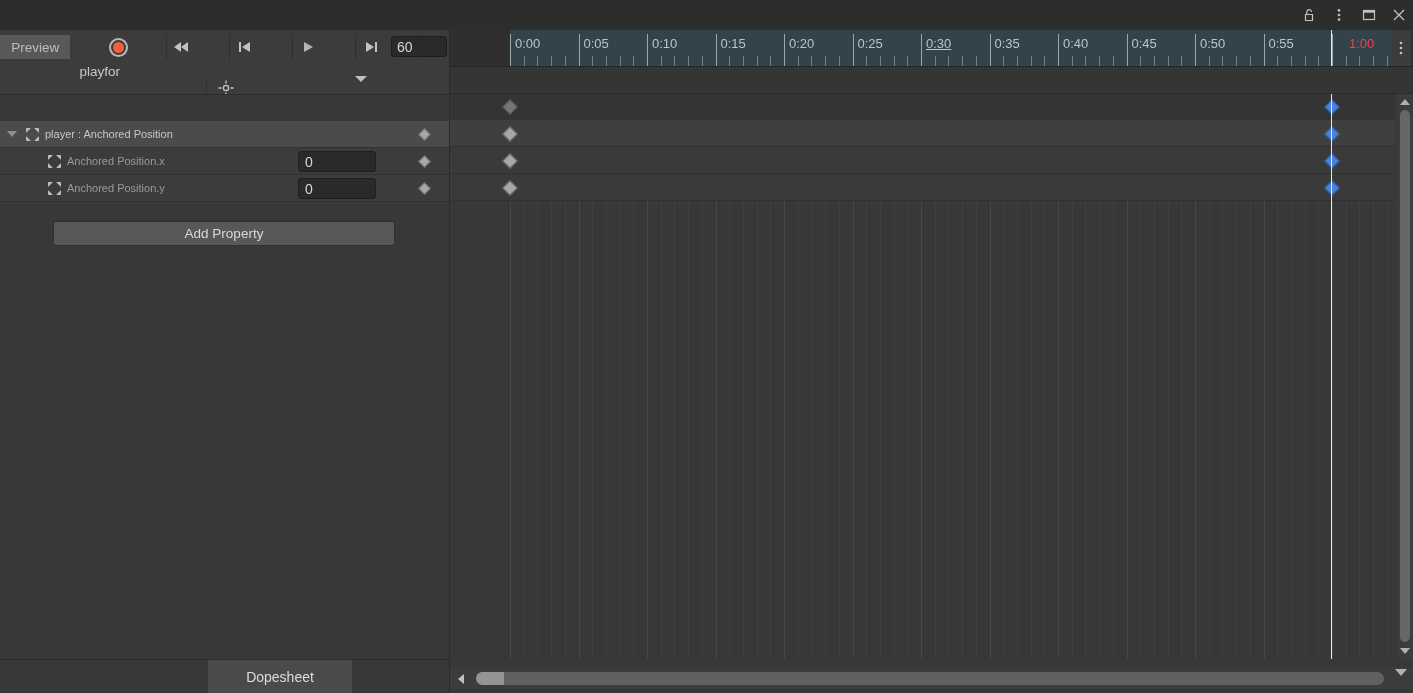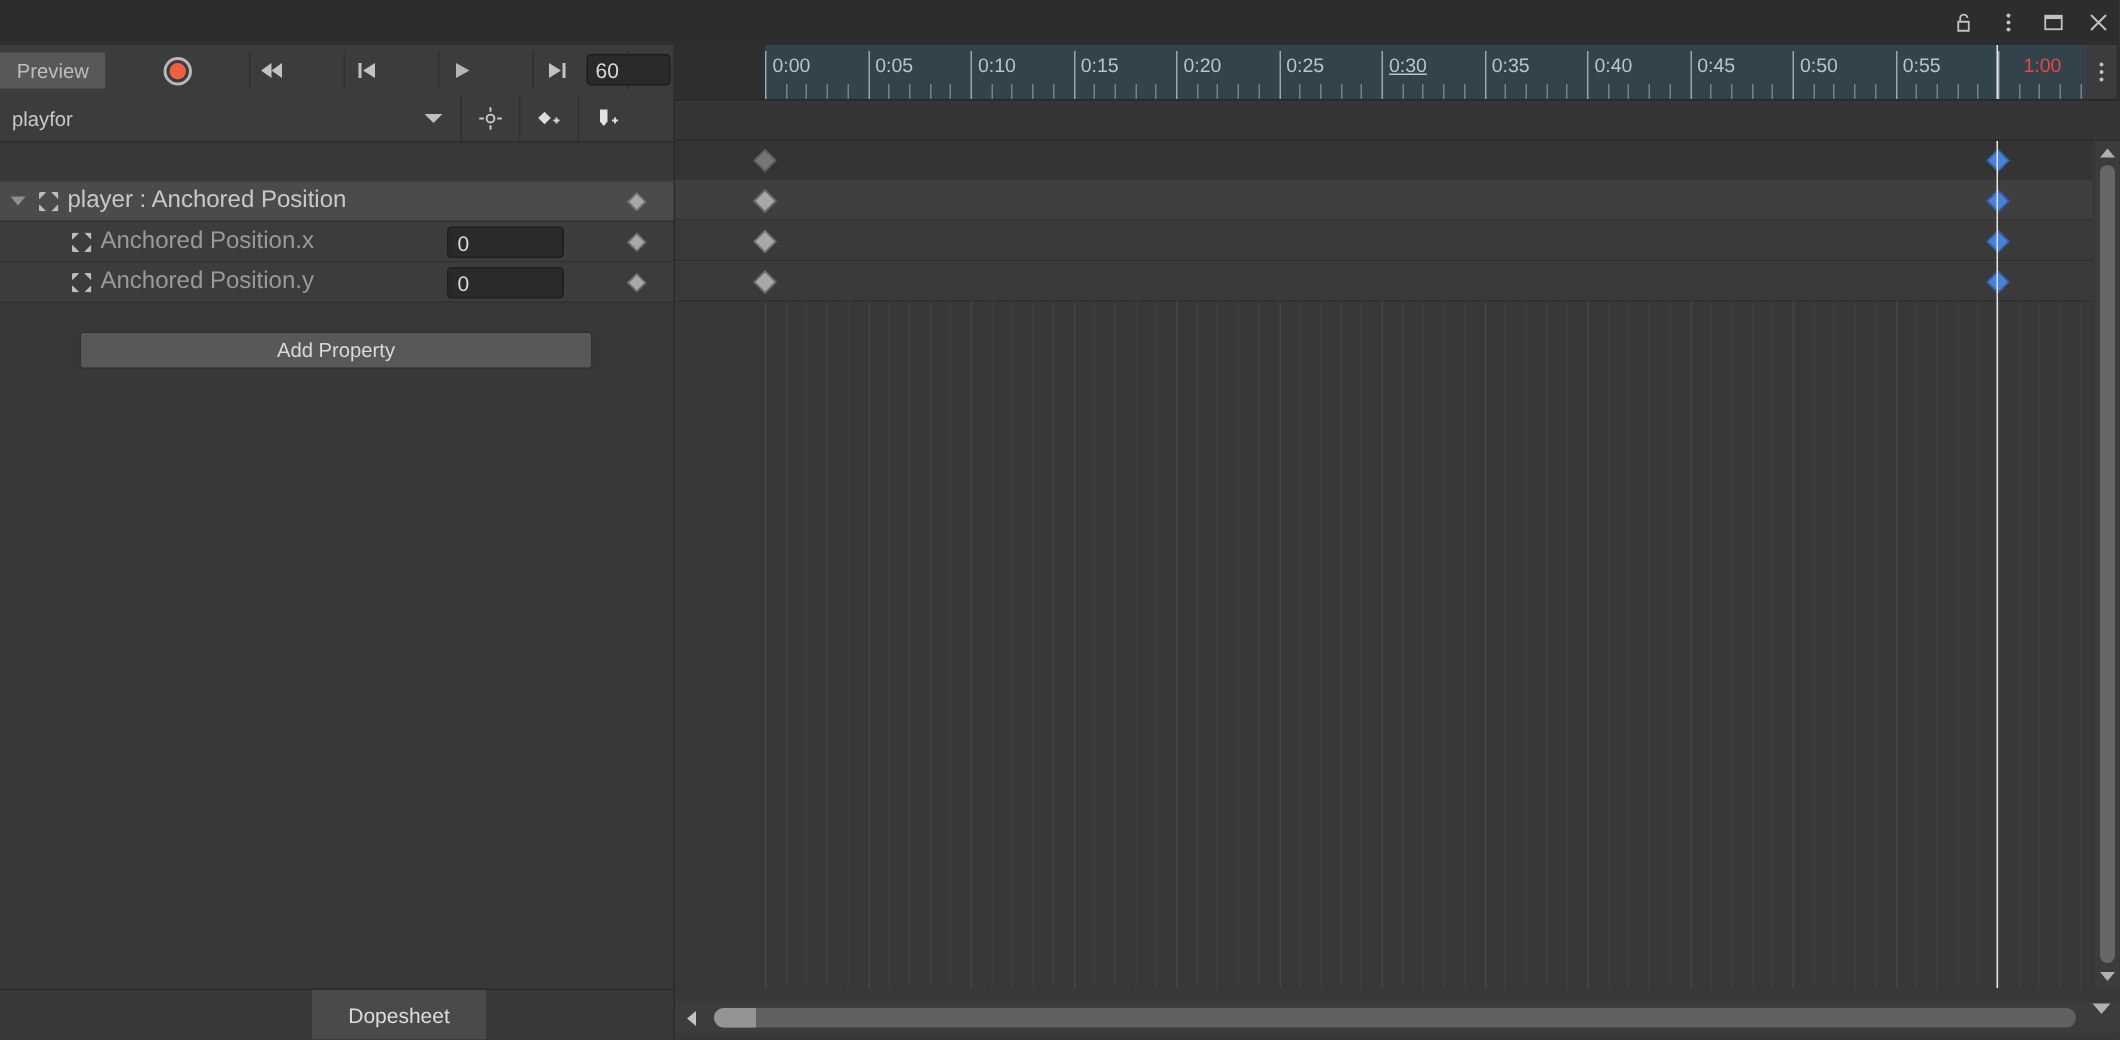--- a/index.html
+++ b/index.html
@@ -82,21 +82,21 @@
     position: absolute; left: 391px; top: 36px;
     width: 56px; height: 21px;
     background: #2a2a2a; border: 1px solid #1d1d1d; border-radius: 3px;
     color: #d8d8d8; font-size: 14px;
     display: flex; align-items: center; padding-left: 5px;
   }
 
   
   .toolbar2 {
     position: absolute; left: 0; top: 64px; width: 450px; height: 30px;
-    background: #3c3c3c; display: flex; align-items: center;
+    background: #3c3c3c; display: flex; align-items: center; flex-direction: column;
   }
   .clip-dd {
     width: 307px; height: 30px; display: flex; align-items: center;
     padding-left: 8px; position: relative;
     color: #c8c8c8; font-size: 13.5px;
   }
   .clip-dd .caret {
     position: absolute; right: 12px; top: 12px;
     width: 0; height: 0;
     border-left: 6px solid transparent; border-right: 6px solid transparent;
@@ -132,21 +132,21 @@
   }
   .anim-icon i {
     position: absolute; width: 5px; height: 5px; background: #bdbdbd;
     border-radius: 1px;
   }
   .anim-icon i:nth-child(1) { left: 0; top: 0; clip-path: polygon(0 0,100% 0,0 100%); }
   .anim-icon i:nth-child(2) { right: 0; top: 0; clip-path: polygon(100% 0,100% 100%,0 0); }
   .anim-icon i:nth-child(3) { left: 0; bottom: 0; clip-path: polygon(0 0,0 100%,100% 100%); }
   .anim-icon i:nth-child(4) { right: 0; bottom: 0; clip-path: polygon(100% 0,100% 100%,0 100%); }
 
-  .prop-label { position: absolute; font-size: 16px; white-space: nowrap; }
+  .prop-label { position: absolute; font-size: 11px; white-space: nowrap; }
   .prop-label.group-lbl { left: 45px; color: #c8c8c8; }
   .prop-label.leaf-lbl  { left: 67px; color: #9a9a9a; }
 
   .val-field {
     position: absolute; left: 298px; top: 3px;
     width: 78px; height: 21px;
     background: #2a2a2a; border: 1px solid #1f1f1f; border-radius: 3px;
     color: #d8d8d8; font-size: 14px;
     display: flex; align-items: center; padding-left: 6px;
   }
@@ -171,21 +171,21 @@
   
   .bottom-left {
     position: absolute; left: 0; top: 659px; width: 450px; height: 34px;
     background: #383838; border-top: 1px solid #2b2b2b;
   }
   .dope-tab, .curve-tab {
     position: absolute; top: 0px; height: 33px;
     display: flex; align-items: center; justify-content: center;
     font-size: 14px;
   }
-  .dope-tab { left: 208px; width: 116px; background: #4a4a4a; color: #dcdcdc; }
+  .dope-tab { left: 208px; width: 144px; background: #4a4a4a; color: #dcdcdc; }
   .curve-tab { left: 328px; width: 122px; background: #383838; color: #c4c4c4; }
 
   
   .ruler-area {
     position: absolute; left: 450px; top: 30px; width: 963px; height: 64px;
     background: #2f2f2f;
   }
   .ruler-blue {
     position: absolute; left: 60px; top: 0; width: 882px; height: 36px;
     background: #32434c;

